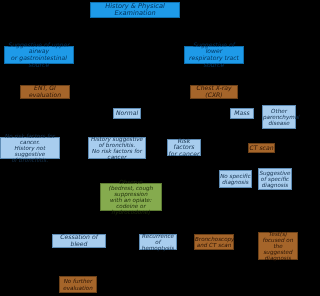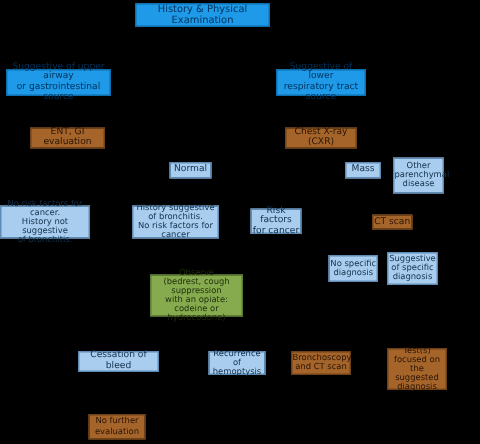--- a/index.html
+++ b/index.html
@@ -8,20 +8,21 @@
     padding: 0;
     background: #000000;
   }
   #canvas {
     position: relative;
     width: 300px;
     height: 296px;
     background: #000000;
     overflow: hidden;
     font-family: "DejaVu Sans", "Liberation Sans", sans-serif;
+    font-style: italic;
   }
   .node {
     position: absolute;
     box-sizing: border-box;
     border: 1px solid #2b2b2b;
     display: flex;
     align-items: center;
     justify-content: center;
     text-align: center;
     line-height: 1.08;

